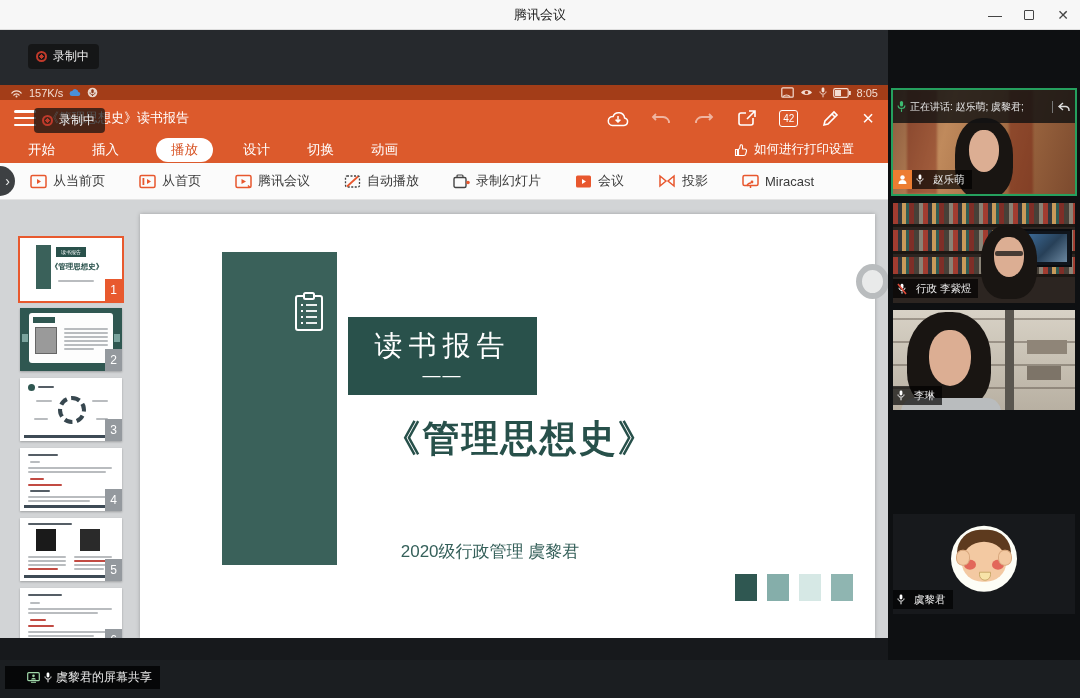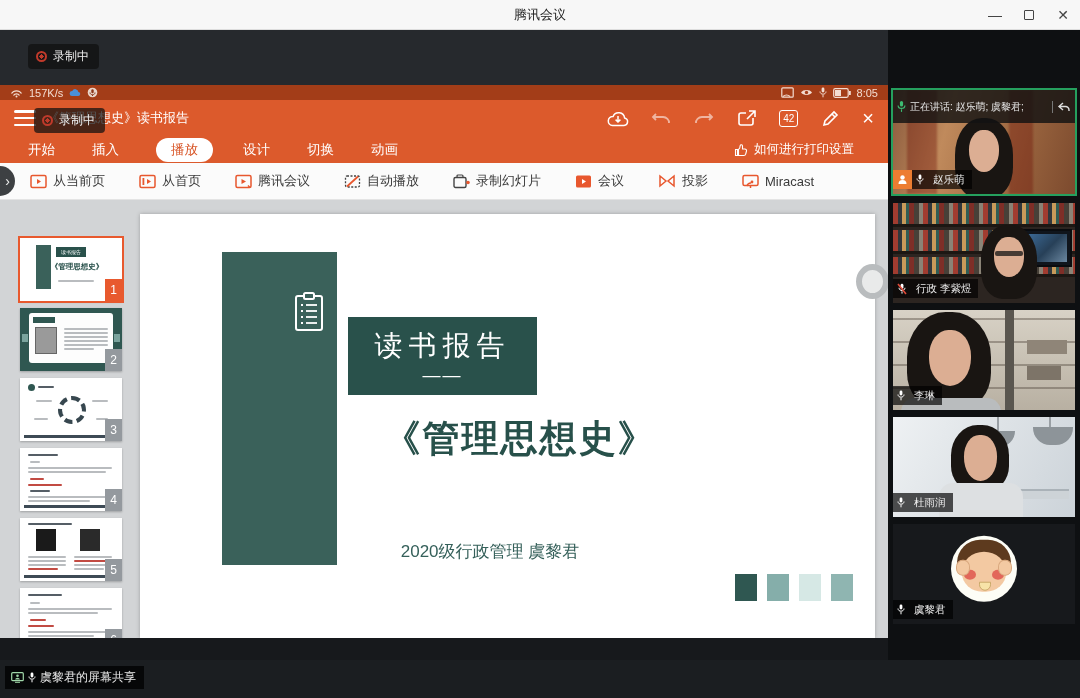--- a/index.html
+++ b/index.html
@@ -72,21 +72,21 @@
   .main-title { position:absolute; left:200px; top:200px; width:360px; text-align:center; font-size:37px; font-weight:bold; color:#27504a; font-family:"Liberation Serif", serif; letter-spacing:2px; }
   .sub-title { position:absolute; left:210px; top:326px; width:280px; text-align:center; font-size:17px; color:#35605a; }
   .sqs { position:absolute; right:22px; bottom:37px; display:flex; gap:10px; }
   .sq { width:22px; height:27px; }
   .scroll-knob { position:absolute; right:-14px; top:50px; width:33px; height:35px; border:6px solid #b9bcbe; border-radius:50%; background:#e9eaea; }
 
   .share-bottom { position:absolute; left:0; top:608px; width:888px; height:22px; background:#17191c; }
 
   
   .bottom-bar { position:absolute; left:0; top:630px; width:1080px; height:38px; background:#1b1e21; }
-  .share-chip { position:absolute; left:5px; top:6px; display:flex; align-items:center; gap:4px; background:rgba(0,0,0,.75); padding:3px 8px 3px 6px; color:#e8e8e8; font-size:12px; }
+  .share-chip { position:absolute; left:5px; top:6px; display:flex; align-items:center; gap:4px; background:rgba(0,0,0,.75); padding:3px 8px 3px 22px; color:#e8e8e8; font-size:12px; }
 
   
   .sidebar { position:absolute; left:888px; top:0; width:192px; height:630px; background:#0e1012; }
   .tile { position:absolute; left:5px; width:182px; height:100px; background:#17191c; overflow:hidden; }
   .tile.speaking { outline:2px solid #25a05e; }
   .vbg { position:absolute; inset:0; }
   .person { position:absolute; }
   .hair { position:absolute; background:#191512; border-radius:46% 46% 38% 38%; }
   .face { position:absolute; background:#dcae93; border-radius:46% 46% 50% 50%; }
   .glasses { position:absolute; height:5px; background:rgba(20,20,20,.75); border-radius:2px; }
@@ -530,44 +530,22 @@
             <svg width="8" height="11" viewBox="0 0 8 11">
                 <rect x="2.6" y="0.5" width="2.8" height="5" rx="1.4" fill="#fff"></rect>
                 <path d="M1 4.5c0 3.6 6 3.6 6 0" stroke="#fff" fill="none"></path>
                 <line x1="4" y1="8" x2="4" y2="10.3" stroke="#fff"></line>
               </svg>
             <span>李琳</span>
           </span>
         </div>
       </div>
 
-      <div class="tile" style="top:387px;">
-        <div class="vbg bg-office">
-          <div class="lamp" style="left:88px;top:14px;"></div>
-          <div class="lamp" style="left:140px;top:10px;width:40px;height:18px;"></div>
-          <div style="position:absolute;right:6px;bottom:18px;width:64px;height:10px;background:#cdd3d7;border-top:2px solid #aab2b8;"></div>
-          <div class="person">
-            <div class="hair" style="left:58px;top:8px;width:58px;height:66px;"></div>
-            <div class="face" style="left:71px;top:18px;width:33px;height:46px;"></div>
-            <div class="shirt" style="left:46px;top:66px;width:84px;height:36px;background:#dde0e2;"></div>
-          </div>
-        </div>
-        <div class="namerow">
-          <span class="chip">
-            <svg width="8" height="11" viewBox="0 0 8 11">
-                <rect x="2.6" y="0.5" width="2.8" height="5" rx="1.4" fill="#fff"></rect>
-                <path d="M1 4.5c0 3.6 6 3.6 6 0" stroke="#fff" fill="none"></path>
-                <line x1="4" y1="8" x2="4" y2="10.3" stroke="#fff"></line>
-              </svg>
-            <span>杜雨润</span>
-          </span>
-        </div>
-      </div>
-
-      <div class="tile" style="top:494px;">
+
+      <div class="tile" style="top:484px;">
         <div class="vbg bg-dark">
           <div class="avatar">
             <div class="av-hair"></div>
             <div class="av-face"></div>
             <div class="av-cheek" style="left:13px;top:34px;"></div>
             <div class="av-cheek" style="left:41px;top:34px;"></div>
             <div class="av-hand" style="left:5px;top:24px;"></div>
             <div class="av-hand" style="left:47px;top:24px;"></div>
             <div class="av-mouth"></div>
           </div>

